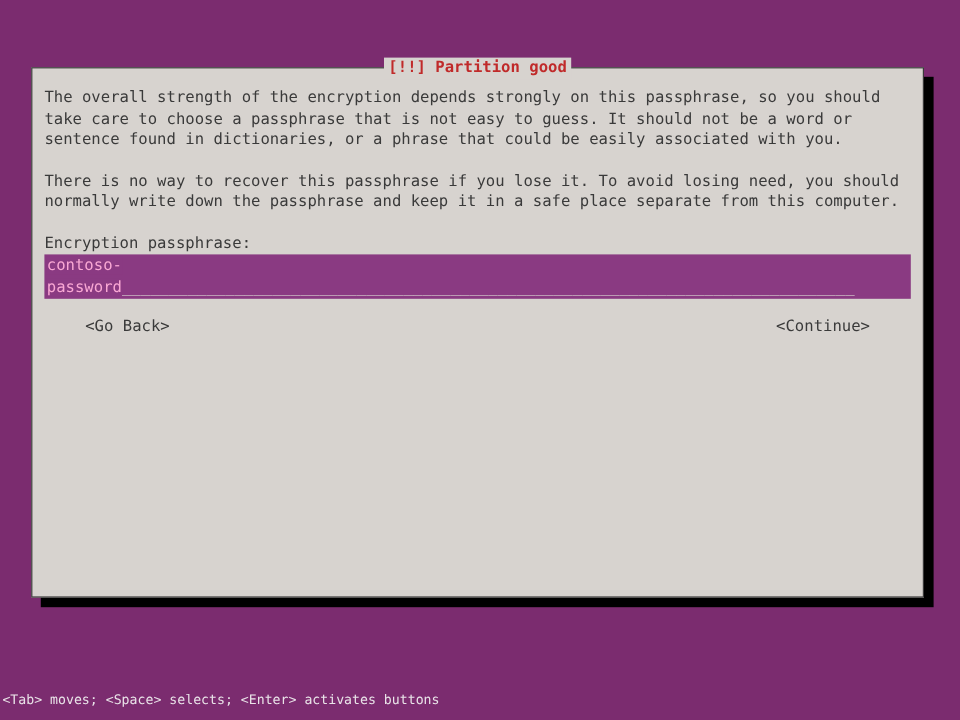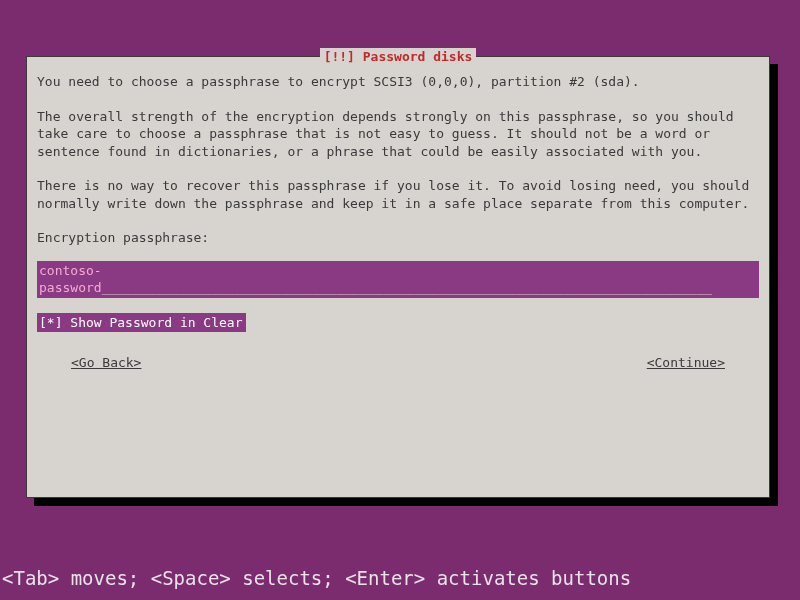--- a/index.html
+++ b/index.html
@@ -41,68 +41,64 @@
   }
   .title {
     display: inline-block;
     background: #d7d3cf;
     padding: 0 4px;
     color: #c02a2a;
     font-weight: bold;
   }
   .inner { padding: 16px 10px 0 10px; }
   .para { margin-bottom: 17px; white-space: pre-wrap; }
-  .label-row { margin-bottom: 14px; }
+  .label-row { }
   .input-row {
     background: #8a3a82;
     color: #fff;
     padding: 1px 2px;
     margin-bottom: 15px;
     font-family: inherit;
   }
   .input-text { background: #8a3a82; color: #f9a8d4; border: none; }
   .underscores { color: #d7d3cf; text-align: right; }
   .checkbox-row { margin-bottom: 22px; }
   .checkbox-badge {
     display: inline-block;
     background: #8a3a82;
     color: #fff;
     padding: 1px 3px 1px 2px;
   }
-  .nav-row { display: flex; justify-content: space-between; padding: 0 34px 0 34px; text-decoration: underline; }
+  .nav-row { display: flex; justify-content: space-between; padding: 0 34px 0 34px; }
   .nav-btn { color: #3a3a3a; cursor: pointer; }
   .footer {
     position: absolute;
     left: 2px;
     bottom: 8px;
     color: #e9e3e8;
-    font-size: 19px;
+    font-size: 11px;
   }
 </style>
 </head>
 <body>
 
 <div class="shadow"></div>
 
 <div class="dialog">
   <div class="title-wrap">
-    <span class="title">[!!] Password disks</span>
+    <span class="title">[!!] Partition good</span>
   </div>
   <div class="inner">
-    <div class="para">You need to choose a passphrase to encrypt SCSI3 (0,0,0), partition #2 (sda).</div>
     <div class="para">The overall strength of the encryption depends strongly on this passphrase, so you should take care to choose a passphrase that is not easy to guess. It should not be a word or sentence found in dictionaries, or a phrase that could be easily associated with you.</div>
     <div class="para">There is no way to recover this passphrase if you lose it. To avoid losing need, you should normally write down the passphrase and keep it in a safe place separate from this computer.</div>
 
     <div class="label-row">Encryption passphrase:</div>
 
     <div class="input-row"><span class="input-text">contoso-password</span><span class="underscores">______________________________________________________________________________</span></div>
 
-    <div class="checkbox-row">
-      <span class="checkbox-badge"><span>[*]</span> <span>Show Password in Clear</span></span>
-    </div>
 
     <div class="nav-row">
       <span class="nav-btn">&lt;Go Back&gt;</span>
       <span class="nav-btn">&lt;Continue&gt;</span>
     </div>
   </div>
 </div>
 
 <div class="footer">&lt;Tab&gt; moves; &lt;Space&gt; selects; &lt;Enter&gt; activates buttons</div>
 

